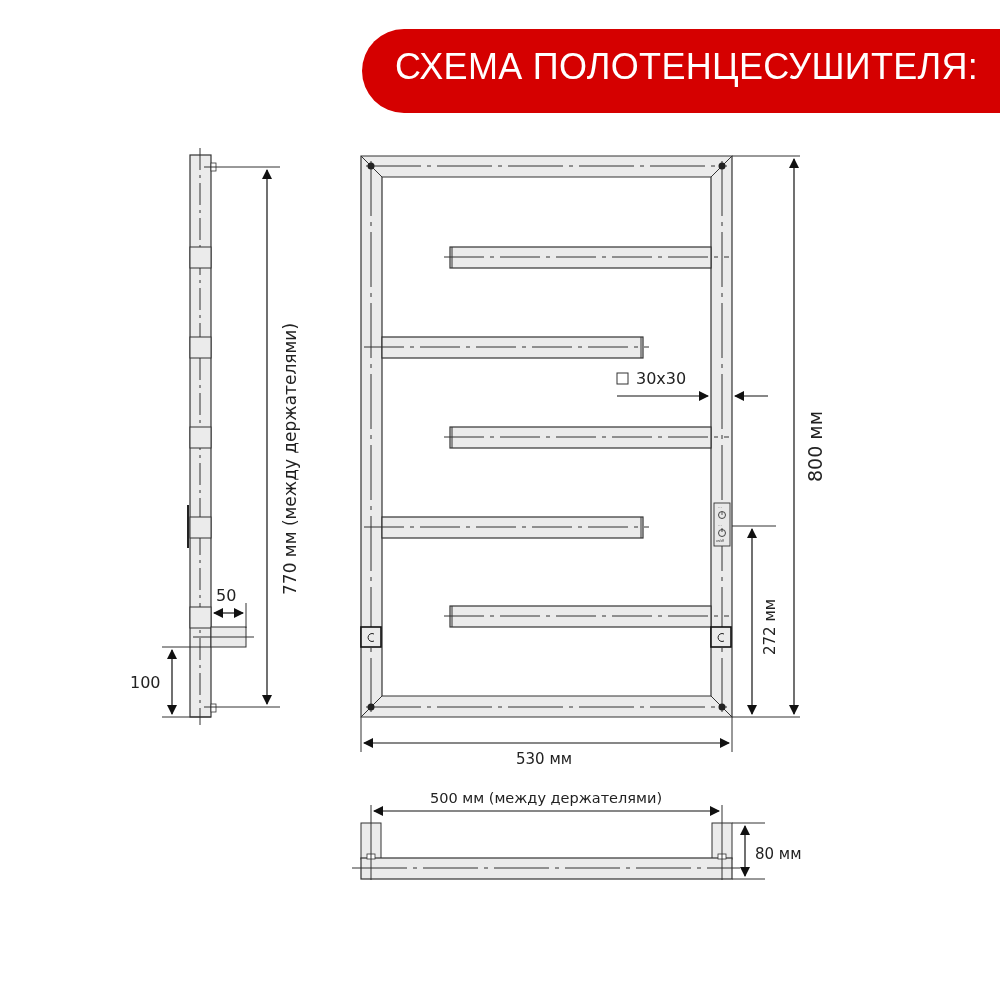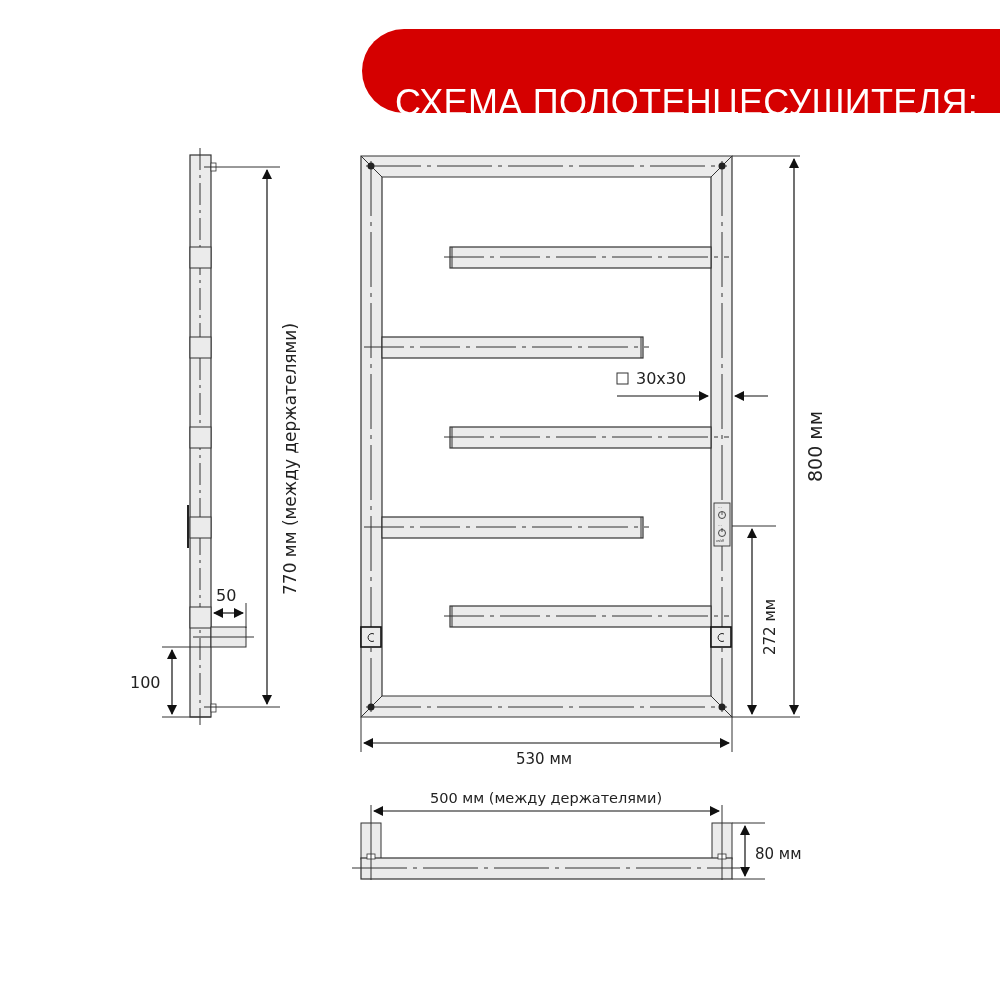--- a/index.html
+++ b/index.html
@@ -1,18 +1,18 @@
 <!DOCTYPE html>
 <html><head>
 <meta charset="utf-8">
 <style>
   html, body { margin: 0; padding: 0; background: #ffffff; }
   body { width: 1000px; height: 1000px; position: relative; overflow: hidden; font-family: "Liberation Sans", sans-serif; }
   .banner { position: absolute; left: 362px; top: 29px; width: 638px; height: 84px; background: #d50000; border-radius: 42px 0 0 42px; }
-  .banner-title { position: absolute; left: 395px; top: 46px; color: #ffffff; font-family: "Liberation Sans", sans-serif; font-size: 36px; font-weight: 500; letter-spacing: 0.3px; white-space: nowrap; margin-top: 36px; }
+  .banner-title { position: absolute; left: 395px; top: 46px; color: #ffffff; font-family: "Liberation Sans", sans-serif; font-size: 36px; font-weight: 500; letter-spacing: 0.3px; white-space: nowrap; }
   svg { position: absolute; left: 0; top: 0; }
   .lbl { font-family: "DejaVu Sans", sans-serif; fill: #222; }
 </style>
 </head>
 <body>
 
 <div class="banner"></div>
 <div class="banner-title">СХЕМА ПОЛОТЕНЦЕСУШИТЕЛЯ:</div>
 
 <svg width="1000" height="1000" viewBox="0 0 1000 1000">

